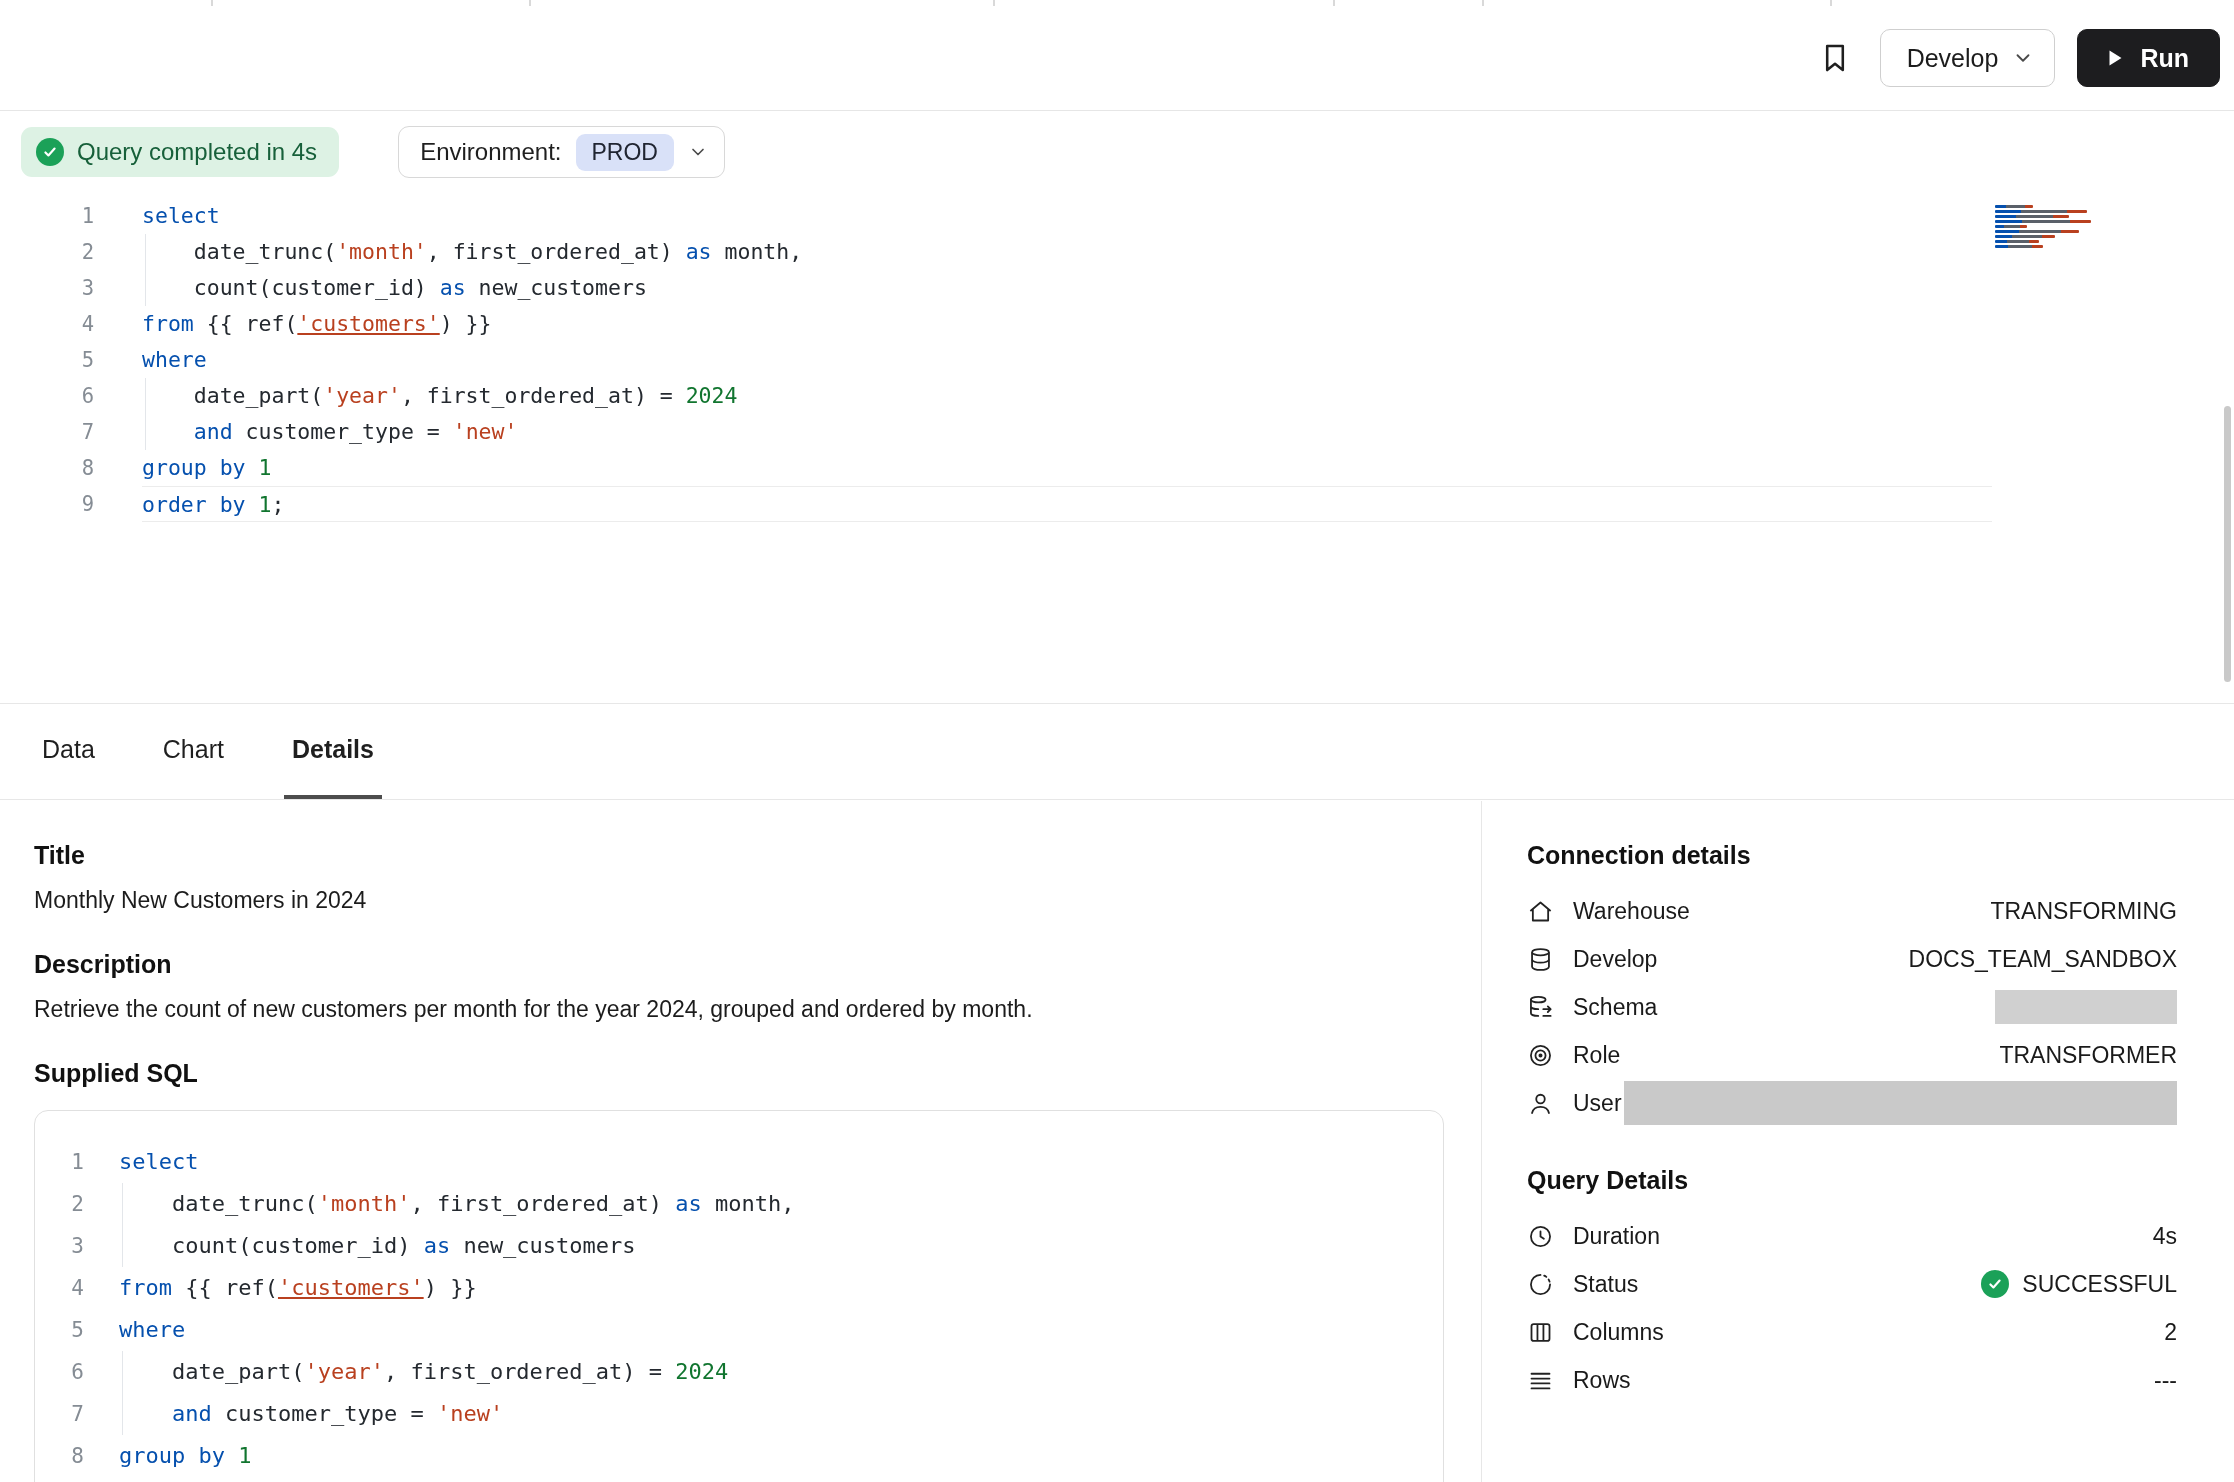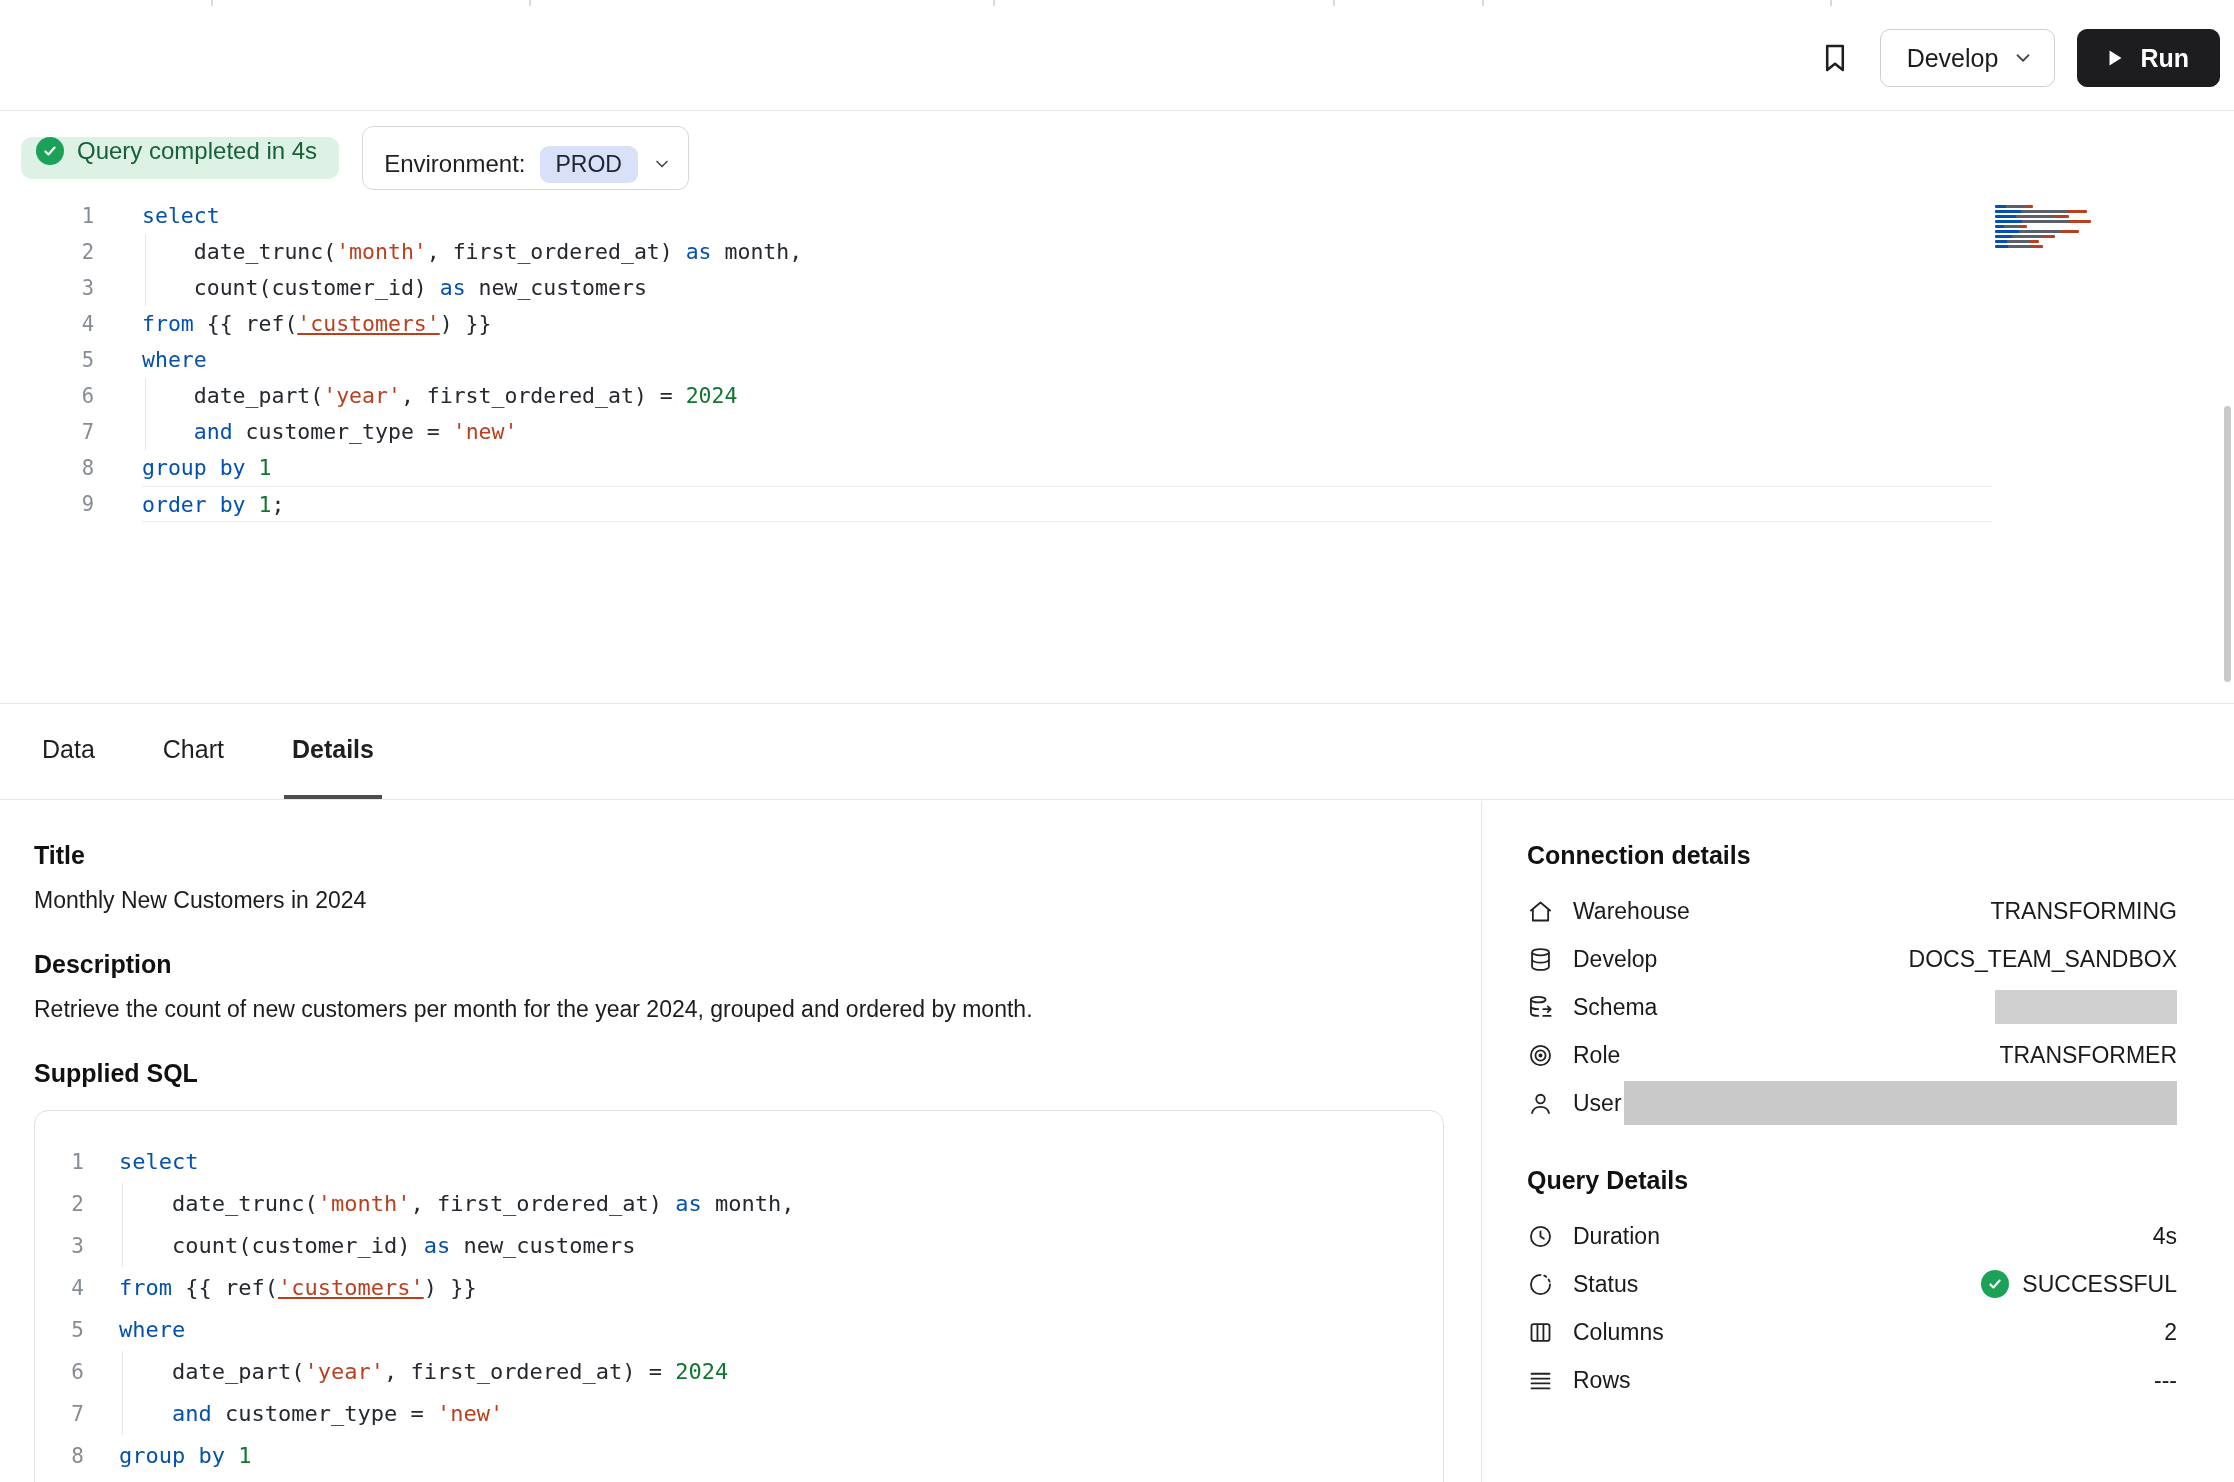--- a/index.html
+++ b/index.html
@@ -27,31 +27,31 @@
     font-family:"Liberation Sans", sans-serif;font-size:25px;cursor:pointer;box-sizing:border-box;
   }
   .btn-develop{background:#fff;border:1px solid #cfcfcf;color:#1c1c1c;padding:0 20px 0 26px;}
   .btn-develop svg{width:22px;height:22px;}
   .btn-run{background:var(--run_button_bg);border:1px solid var(--run_button_bg);color:#fff;padding:0 30px 0 24px;font-weight:bold;}
   .btn-run svg{width:24px;height:24px;}
 
   
   .status-row{position:absolute;top:126px;left:21px;display:flex;align-items:center;gap:23px;}
   .status-pill{
-    height:42px;background:var(--success_bg);color:var(--success_text);
-    border-radius:11px;display:flex;gap:13px;padding:0 22px 0 15px;font-size:24px;
+    height:50px;background:var(--success_bg);color:var(--success_text);
+    border-radius:11px;display:flex;align-items:center;gap:13px;padding:0 22px 0 15px;font-size:24px;
   }
   .check-circle{
     width:28px;height:28px;border-radius:50%;background:var(--success_green);
     display:inline-flex;align-items:center;justify-content:center;flex:none;
   }
   .check-circle svg{width:20px;height:20px;}
   .env-pill{
     height:50px;background:#fff;border:1px solid #d8d8d8;border-radius:11px;
-    display:flex;align-items:center;gap:14px;padding:12px 16px 0 21px;font-size:24px;color:#1f1f1f;cursor:pointer;
+    display:flex;align-items:center;gap:14px;padding:0 16px 0 21px;font-size:24px;color:#1f1f1f;cursor:pointer;margin-left:36px;
   }
   .env-badge{background:var(--env_badge_bg);color:#202532;border-radius:9px;padding:5px 16px;font-size:23px;}
   .chev{width:20px;height:20px;color:#4a4a4a;}
 
   
   .editor{position:absolute;top:198px;left:0;width:1992px;}
   .code-line{display:flex;height:36px;line-height:36px;font-size:21.5px;}
   .code-line .gutter{
     width:94px;flex:none;text-align:right;color:#858c94;
     font-family:"DejaVu Sans Mono", monospace;font-size:20.5px;

